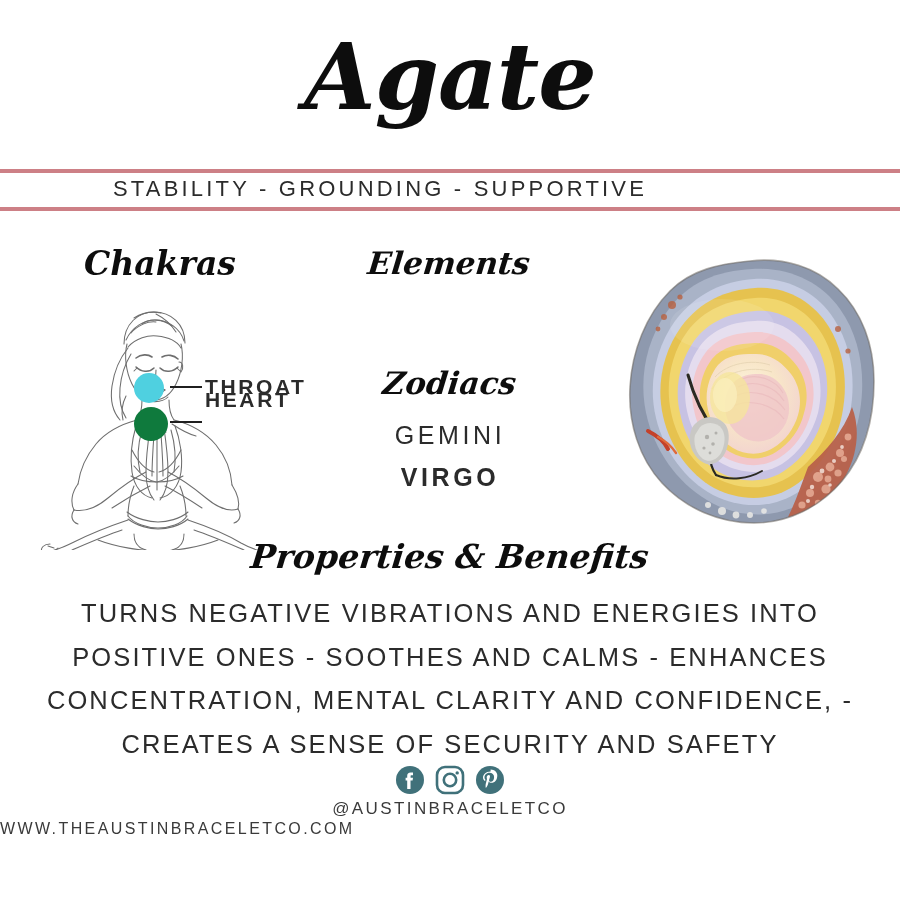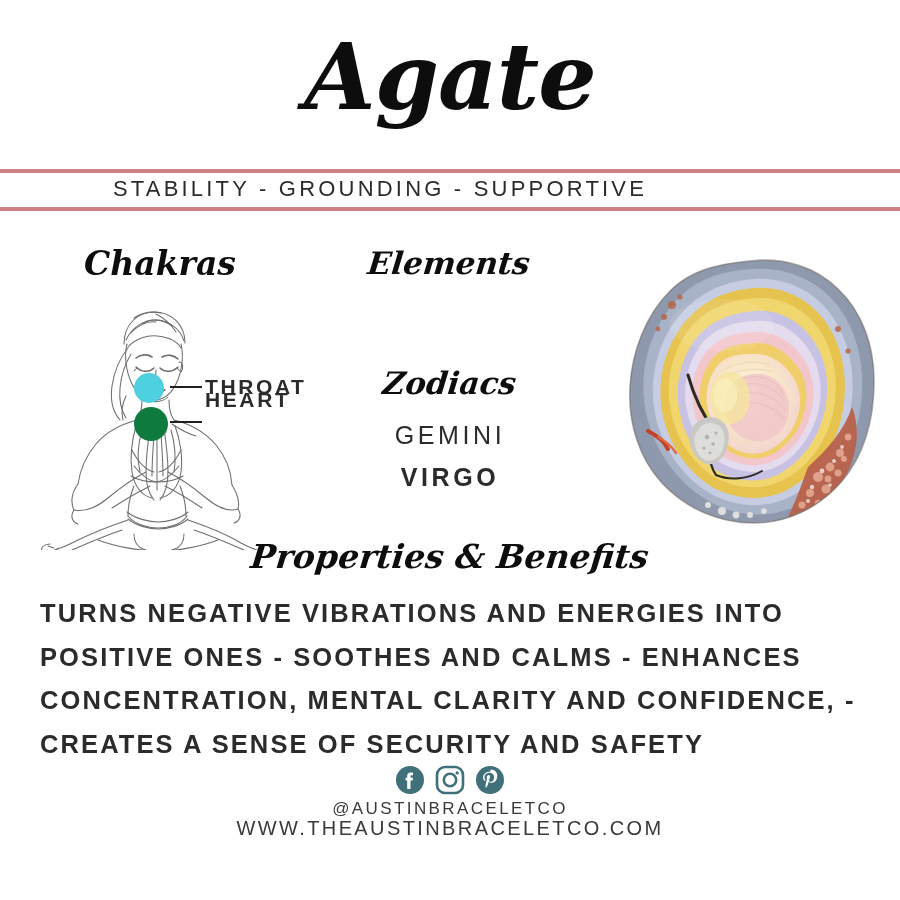--- a/index.html
+++ b/index.html
@@ -193,25 +193,25 @@
     height: 282px;
   }
   .stone-wrap svg { display: block; }
 
   
   .body-copy {
     position: absolute;
     left: 40px;
     top: 592px;
     width: 820px;
-    text-align: left;
+    text-align: center;
     font-size: 25.5px;
     letter-spacing: 2.1px;
     line-height: 43.5px;
-    font-weight: 700;
+    font-weight: 400;
     color: #2b2b2b;
   }
 
   
   .social-row {
     position: absolute;
     left: 0;
     top: 765px;
     width: 900px;
     display: flex;
@@ -230,22 +230,21 @@
     letter-spacing: 2.4px;
     font-weight: 300;
     color: #3a3a3a;
     line-height: 21px;
   }
   .website {
     position: absolute;
     left: 0;
     top: 818px;
     width: 900px;
-    text-align: center;
-    font-size: 20px;
+    font-size: 16px;
     letter-spacing: 2.4px;
     font-weight: 300;
     color: #3a3a3a;
     line-height: 21px;
   }
 </style>
 </head>
 <body>
 
 <div class="card">

